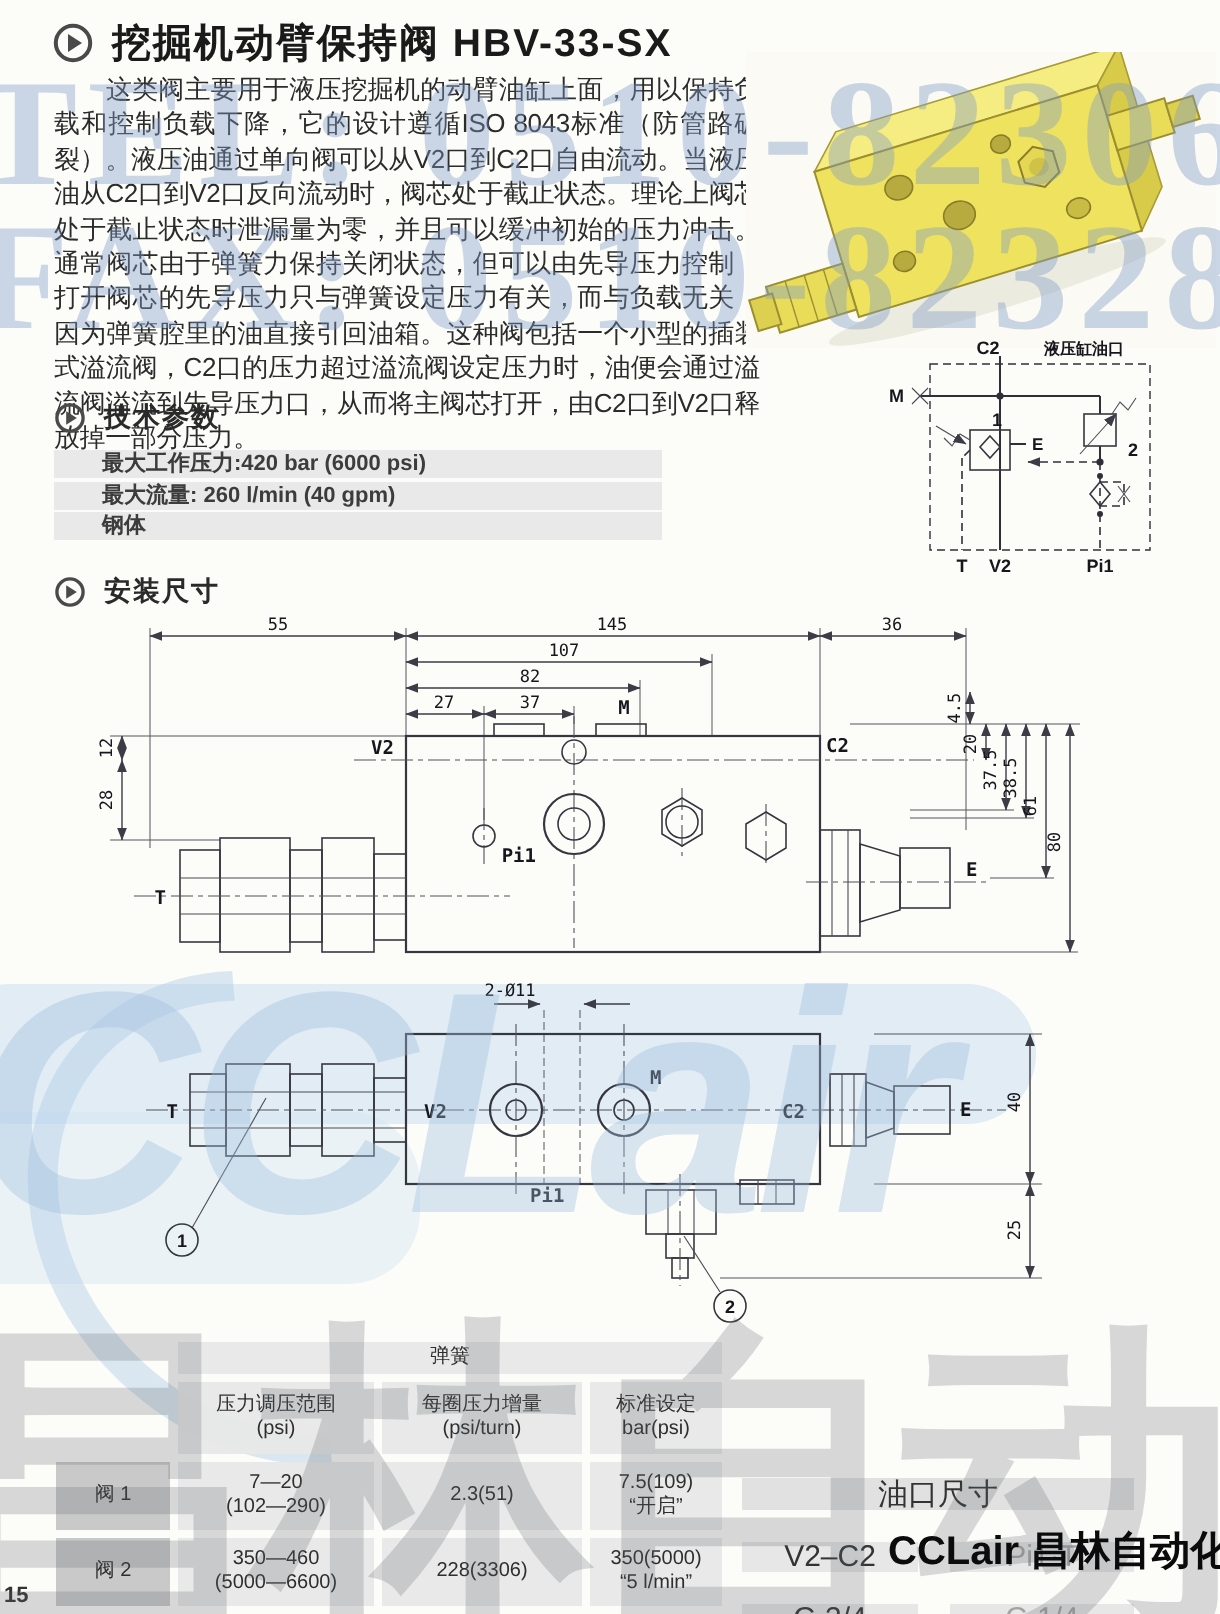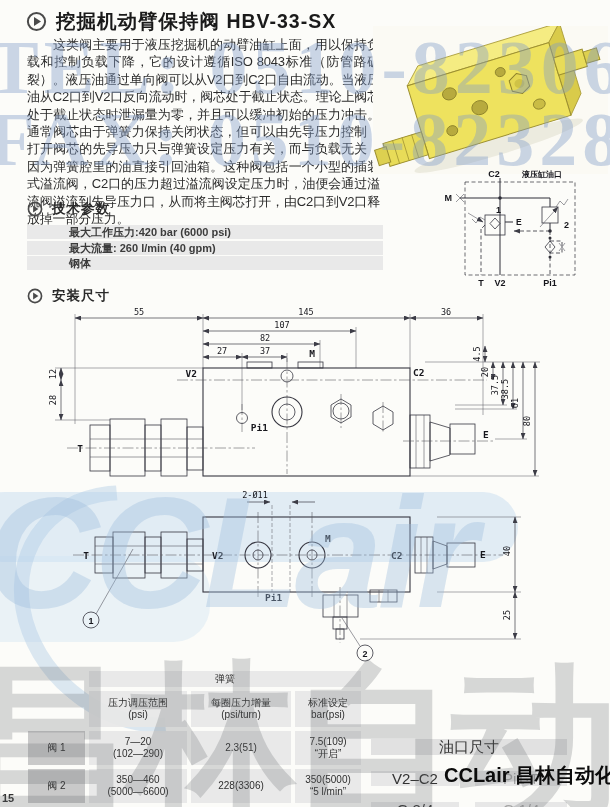--- a/index.html
+++ b/index.html
@@ -24,23 +24,23 @@
   
   .hd{position:absolute;display:flex;gap:9px;align-items:center;z-index:1}
   #title-row{left:26px;top:8px}
   #title-row .txt{font-size:19.5px;font-weight:700;letter-spacing:1px;color:#1a1a1a}
   .sec .txt{font-size:13.5px;font-weight:700;letter-spacing:1px;color:#2a2a2a}
   #sec-tech{left:27px;top:200px}
   #sec-install{left:27px;top:287px}
   #intro{position:absolute;left:27px;top:36px;width:353px;z-index:1;
          font-size:13px;line-height:17.4px;letter-spacing:-.2px;
          text-align:justify;text-indent:2em;color:#2b2b2b}
-  .param{position:absolute;left:27px;width:356px;height:14px;background:#e9e9e9;z-index:1;
+  .param{position:absolute;left:27px;width:304px;height:14px;background:#e9e9e9;z-index:1;
          font-size:11px;font-weight:700;color:#3c3c3c;line-height:14px;
-         padding-left:42px;box-sizing:border-box;white-space:nowrap}
+         padding-left:24px;box-sizing:border-box;white-space:nowrap}
   
   .fig{position:absolute;z-index:1}
   .ol{fill:none;stroke:#363640;stroke-width:1.1}
   .ol2{fill:none;stroke:#363640;stroke-width:.8}
   .ol3{fill:none;stroke:#4a4a55;stroke-width:.55}
   .dl{stroke:#3c3c46;stroke-width:.7}
   .el{stroke:#55555f;stroke-width:.5}
   .eld{stroke:#55555f;stroke-width:.5;stroke-dasharray:4 2}
   .cl{stroke:#50505a;stroke-width:.55;stroke-dasharray:11 2.5 2.5 2.5}
   .sl{stroke:#2f2f38;stroke-width:1;fill:none}

